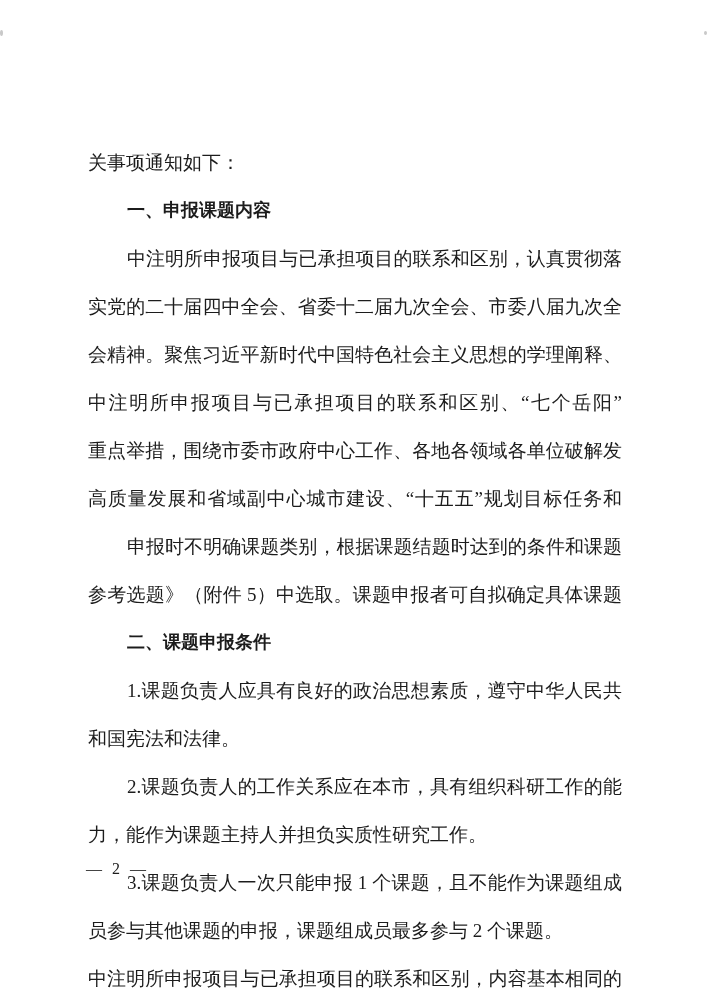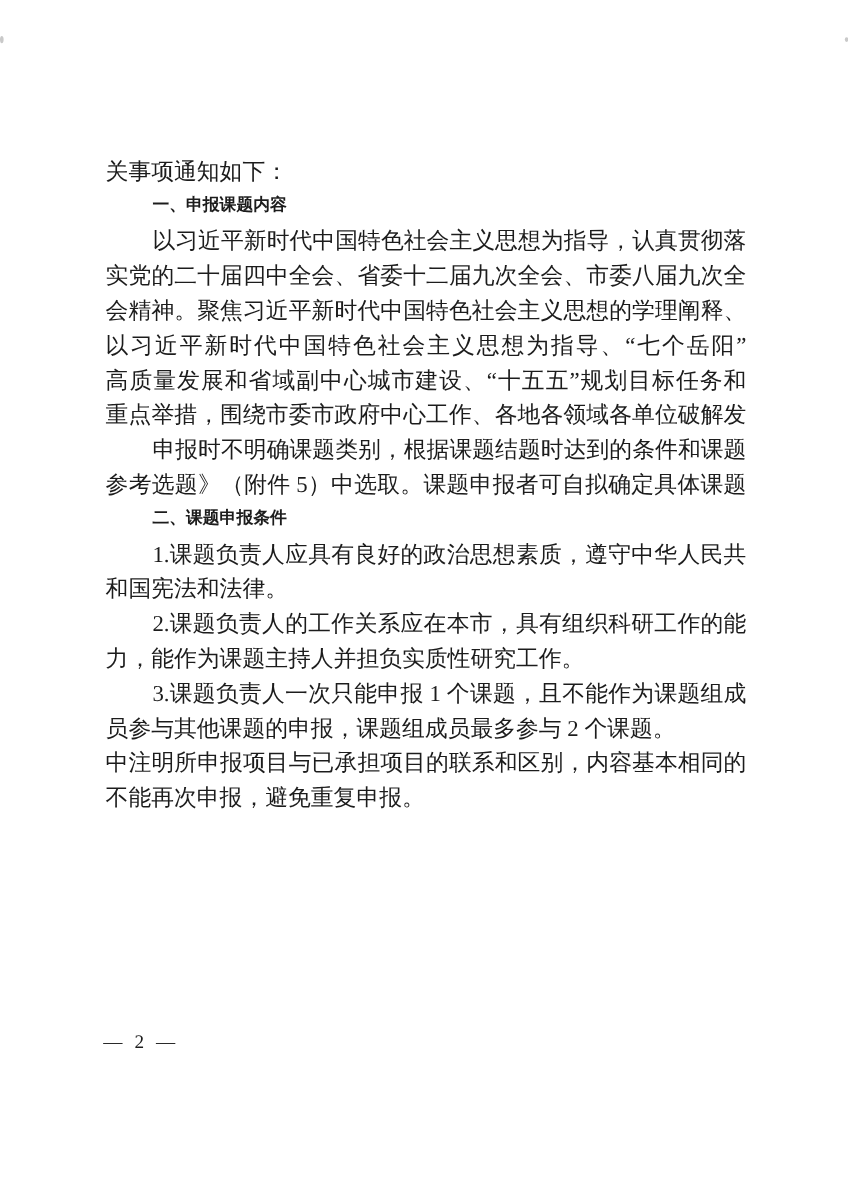--- a/index.html
+++ b/index.html
@@ -23,31 +23,32 @@
     width: 534px;
     font-size: 19px;
     line-height: 29px;
   }
   .line {
     text-align: justify;
     text-align-last: justify;
     text-justify: inter-character;
     white-space: nowrap;
     letter-spacing: 0;
+    margin-top: 19px;
   }
   .line.last {
     text-align-last: left;
   }
   .line.indent {
     text-indent: 39px;
   }
   .line.heading {
-    font-family: Liberation Mono, monospace;
+    font-family: Liberation Sans, sans-serif;
     font-weight: 700;
-    font-size: 14px;
+    font-size: 18px;
     text-align-last: left;
   }
   .footer {
     position: absolute;
     left: 86px;
     top: 860px;
     font-size: 16px;
     letter-spacing: 3px;
     color: #1c1c1c;
     font-family: "Liberation Serif", "DejaVu Serif", serif;
@@ -64,26 +65,26 @@
 <body>
 
 <div class="page">
   <div class="speck speck-left"></div>
   <div class="speck speck-right"></div>
 
   <div class="doc-body">
 
   <div class="line plain last">关事项通知如下：</div>
       <div class="line heading indent last">一、申报课题内容</div>
-      <div class="line body indent">以习近平新时代中国特色社会主义思想为指导，认真贯彻落</div>
+      <div class="line body indent">中注明所申报项目与已承担项目的联系和区别，认真贯彻落</div>
       <div class="line body">实党的二十届四中全会、省委十二届九次全会、市委八届九次全</div>
       <div class="line body">会精神。聚焦习近平新时代中国特色社会主义思想的学理阐释、</div>
-      <div class="line body">以习近平新时代中国特色社会主义思想为指导、“七个岳阳”</div>
+      <div class="line body">中注明所申报项目与已承担项目的联系和区别、“七个岳阳”</div>
+      <div class="line body">重点举措，围绕市委市政府中心工作、各地各领域各单位破解发</div>
       <div class="line body">高质量发展和省域副中心城市建设、“十五五”规划目标任务和</div>
-      <div class="line body">重点举措，围绕市委市政府中心工作、各地各领域各单位破解发</div>
       <div class="line body indent">申报时不明确课题类别，根据课题结题时达到的条件和课题</div>
       <div class="line body">参考选题》（附件 5）中选取。课题申报者可自拟确定具体课题</div>
       <div class="line heading indent last">二、课题申报条件</div>
       <div class="line body indent">1.课题负责人应具有良好的政治思想素质，遵守中华人民共</div>
       <div class="line body last">和国宪法和法律。</div>
       <div class="line body indent">2.课题负责人的工作关系应在本市，具有组织科研工作的能</div>
       <div class="line body last">力，能作为课题主持人并担负实质性研究工作。</div>
       <div class="line body indent">3.课题负责人一次只能申报 1 个课题，且不能作为课题组成</div>
       <div class="line body last">员参与其他课题的申报，课题组成员最多参与 2 个课题。</div>
       <div class="line body">中注明所申报项目与已承担项目的联系和区别，内容基本相同的</div>

